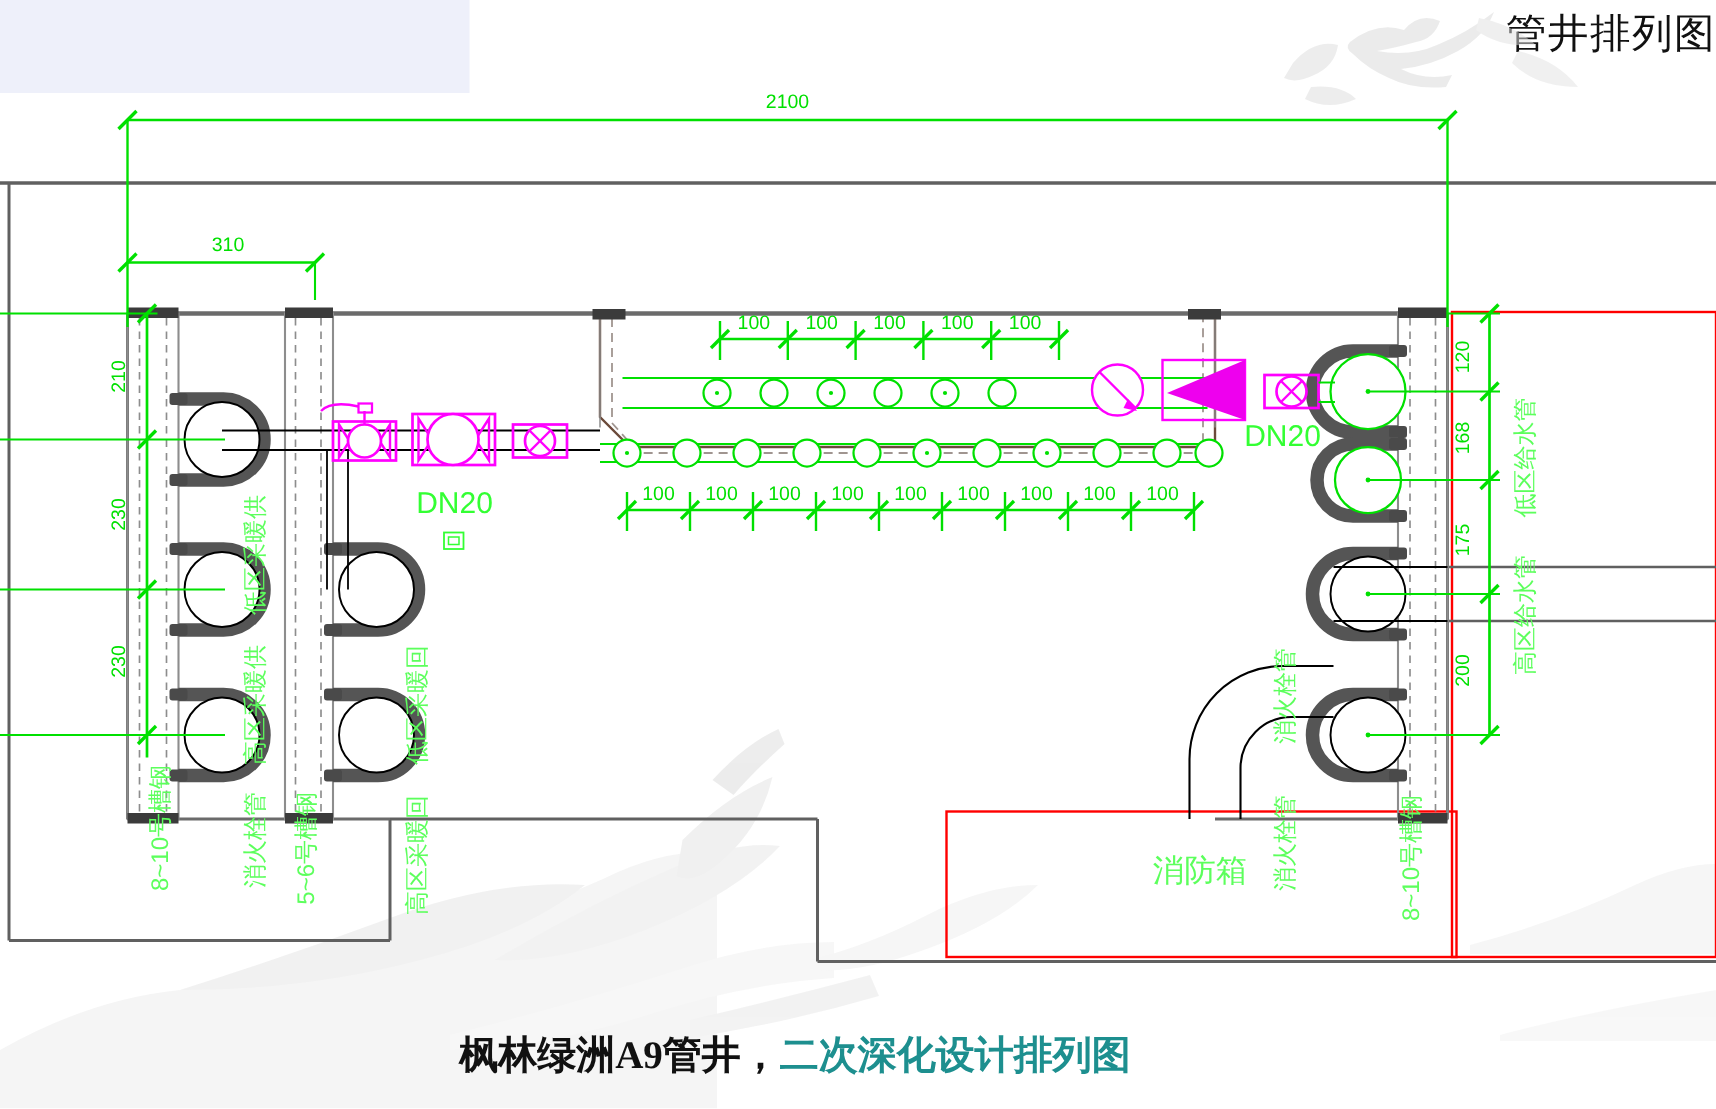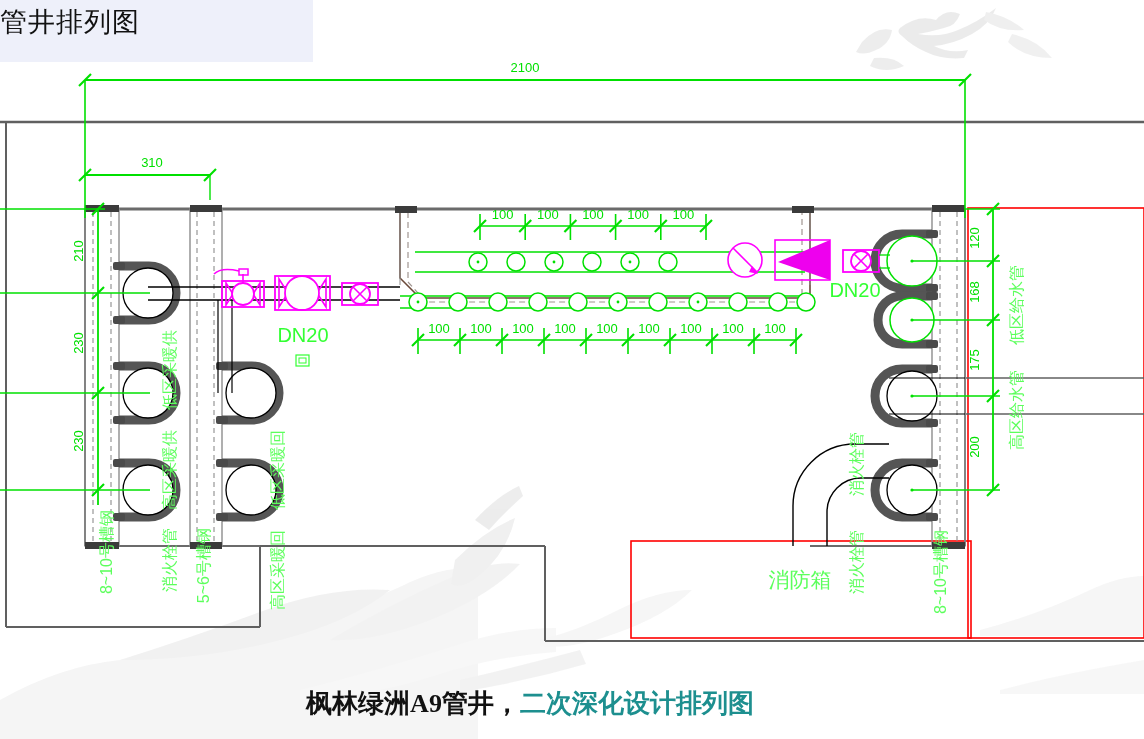--- a/index.html
+++ b/index.html
@@ -1,19 +1,19 @@
 <!DOCTYPE html>
 <html><head>
 <meta charset="utf-8">
 <style>
   html,body{margin:0;padding:0;background:#ffffff;}
   body{width:1144px;height:739px;position:relative;overflow:hidden;
        font-family:"Liberation Sans","DejaVu Sans",sans-serif;}
   #stage{position:absolute;left:0;top:0;width:1144px;height:739px;}
-  .ttl{position:absolute;left:0;top:4px;width:1144px;text-align:left;
+  .ttl{position:absolute;left:0;top:4px;width:1144px;text-align:right;
        font-family:"Liberation Serif","DejaVu Serif",serif;font-size:27px;color:#111;letter-spacing:1px;}
   .cap{position:absolute;left:0;top:686px;width:1060px;text-align:center;
        font-family:"Liberation Serif","DejaVu Serif",serif;font-size:26px;font-weight:bold;white-space:nowrap;}
   .cap .a{color:#111;}
   .cap .b{color:#1d8f8f;}
   .lav{position:absolute;left:0;top:0;width:313px;height:62px;background:#eef0fa;}
   svg{position:absolute;left:0;top:0;}
   text{font-family:"Liberation Sans","DejaVu Sans",sans-serif;}
 </style>
 </head>

